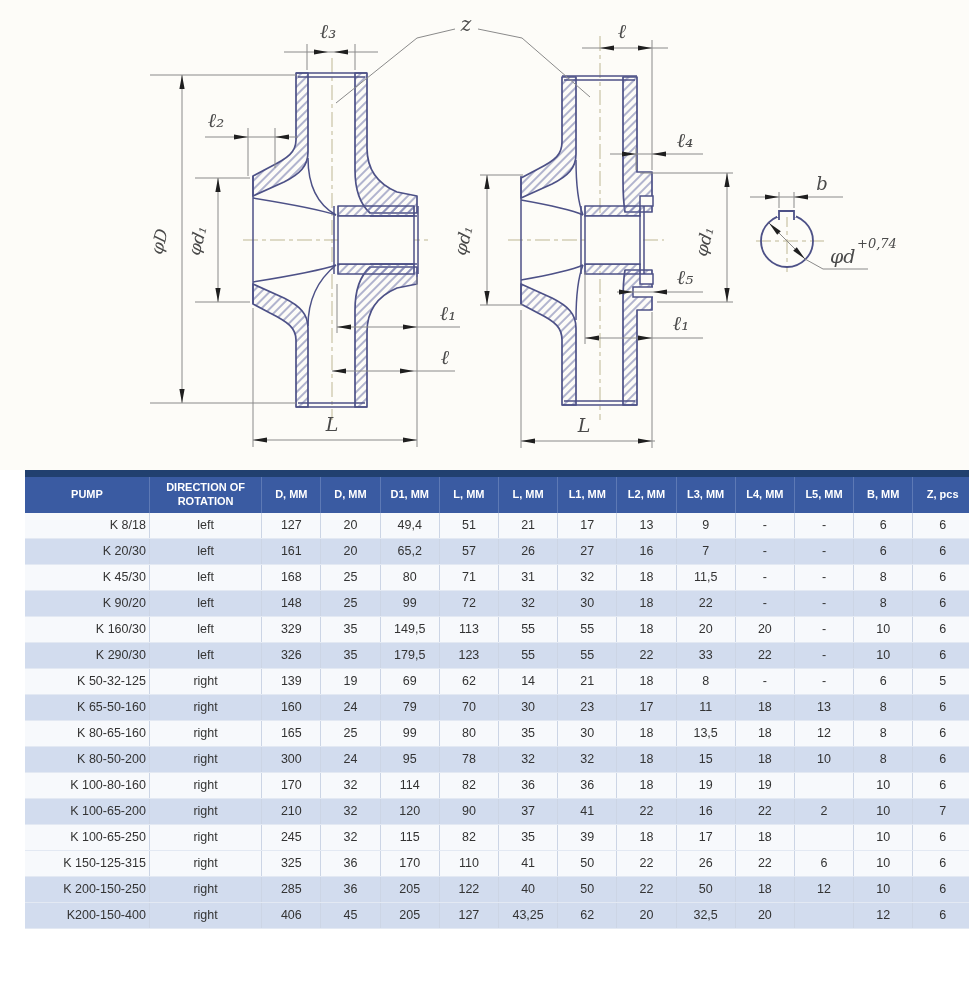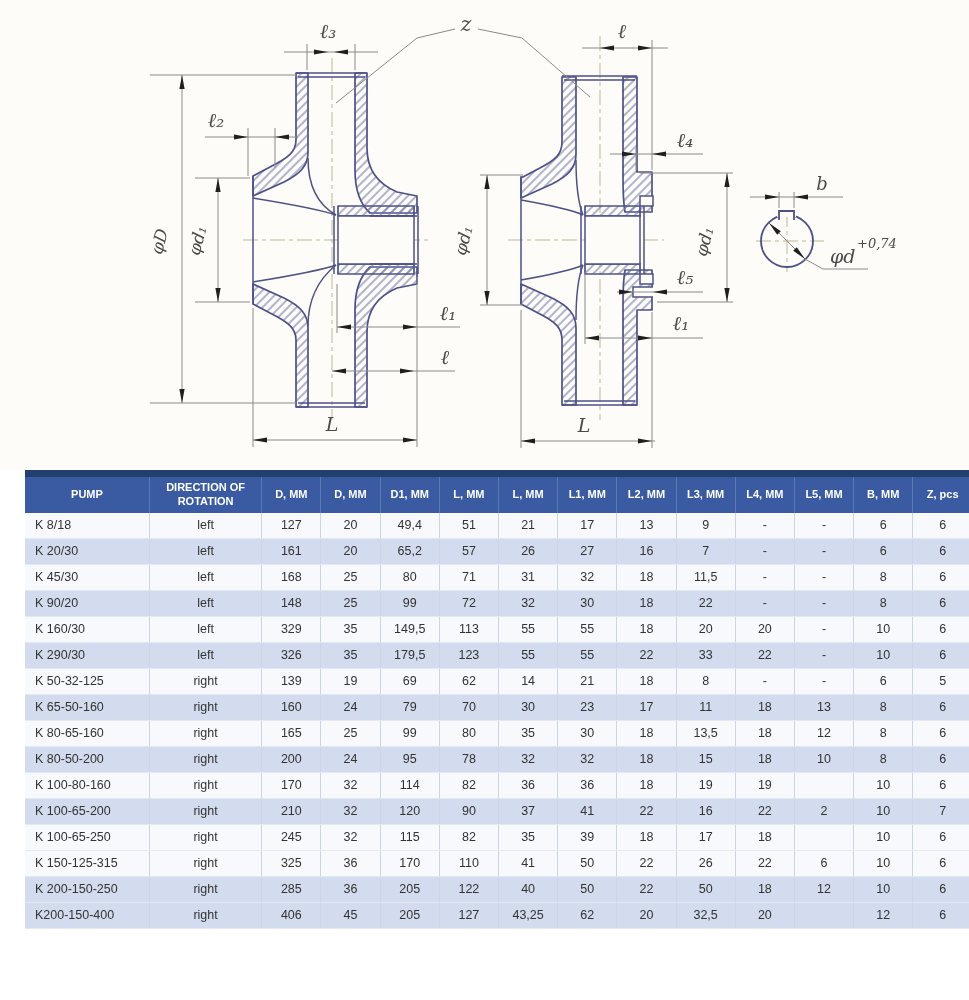--- a/index.html
+++ b/index.html
@@ -10,21 +10,21 @@
   
   #tablewrap{position:absolute;left:25px;top:470px;width:947px;}
   #topbar{height:7px;background:#21406f;}
   table.pumps{border-collapse:collapse;table-layout:fixed;width:947px;font-family:"Liberation Sans",sans-serif;}
   table.pumps th{background:#3a5ba2;color:#ffffff;font-size:11px;font-weight:bold;
      padding:4px 2px;height:27px;border-right:1px solid #5d79b5;text-align:center;line-height:1.25;}
   table.pumps th:last-child{border-right:none;margin-top:40px;}
   table.pumps td{font-size:12.5px;color:#333333;height:25px;padding:0 3px;text-align:center;
      border-right:1px solid #ccd5e5;border-bottom:1px solid #e3e9f3;white-space:nowrap;}
   table.pumps td:last-child{border-right:none;}
-  table.pumps td.pump{text-align:left;padding-left:10px;margin-top:26px;}
+  table.pumps td.pump{text-align:right;padding-left:10px;margin-top:26px;}
   tr.odd td{background:#f7f9fc;}
   tr.even td{background:#d2dcee;}
   col.c-pump{width:124px;} col.c-dir{width:112px;} col.c-num{width:59px;}
 </style>
 </head>
 <body>
 
 <div id="page">
 
 <svg id="drawing" width="969" height="470" viewBox="0 0 969 470">
@@ -406,21 +406,21 @@
             <td>18</td>
             <td>13,5</td>
             <td>18</td>
             <td>12</td>
             <td>8</td>
             <td>6</td>
           </tr>
           <tr class="even">
             <td class="pump">K 80-50-200</td>
             <td>right</td>
-            <td>200</td>
+            <td>300</td>
             <td>24</td>
             <td>95</td>
             <td>78</td>
             <td>32</td>
             <td>32</td>
             <td>18</td>
             <td>15</td>
             <td>18</td>
             <td>10</td>
             <td>8</td>

